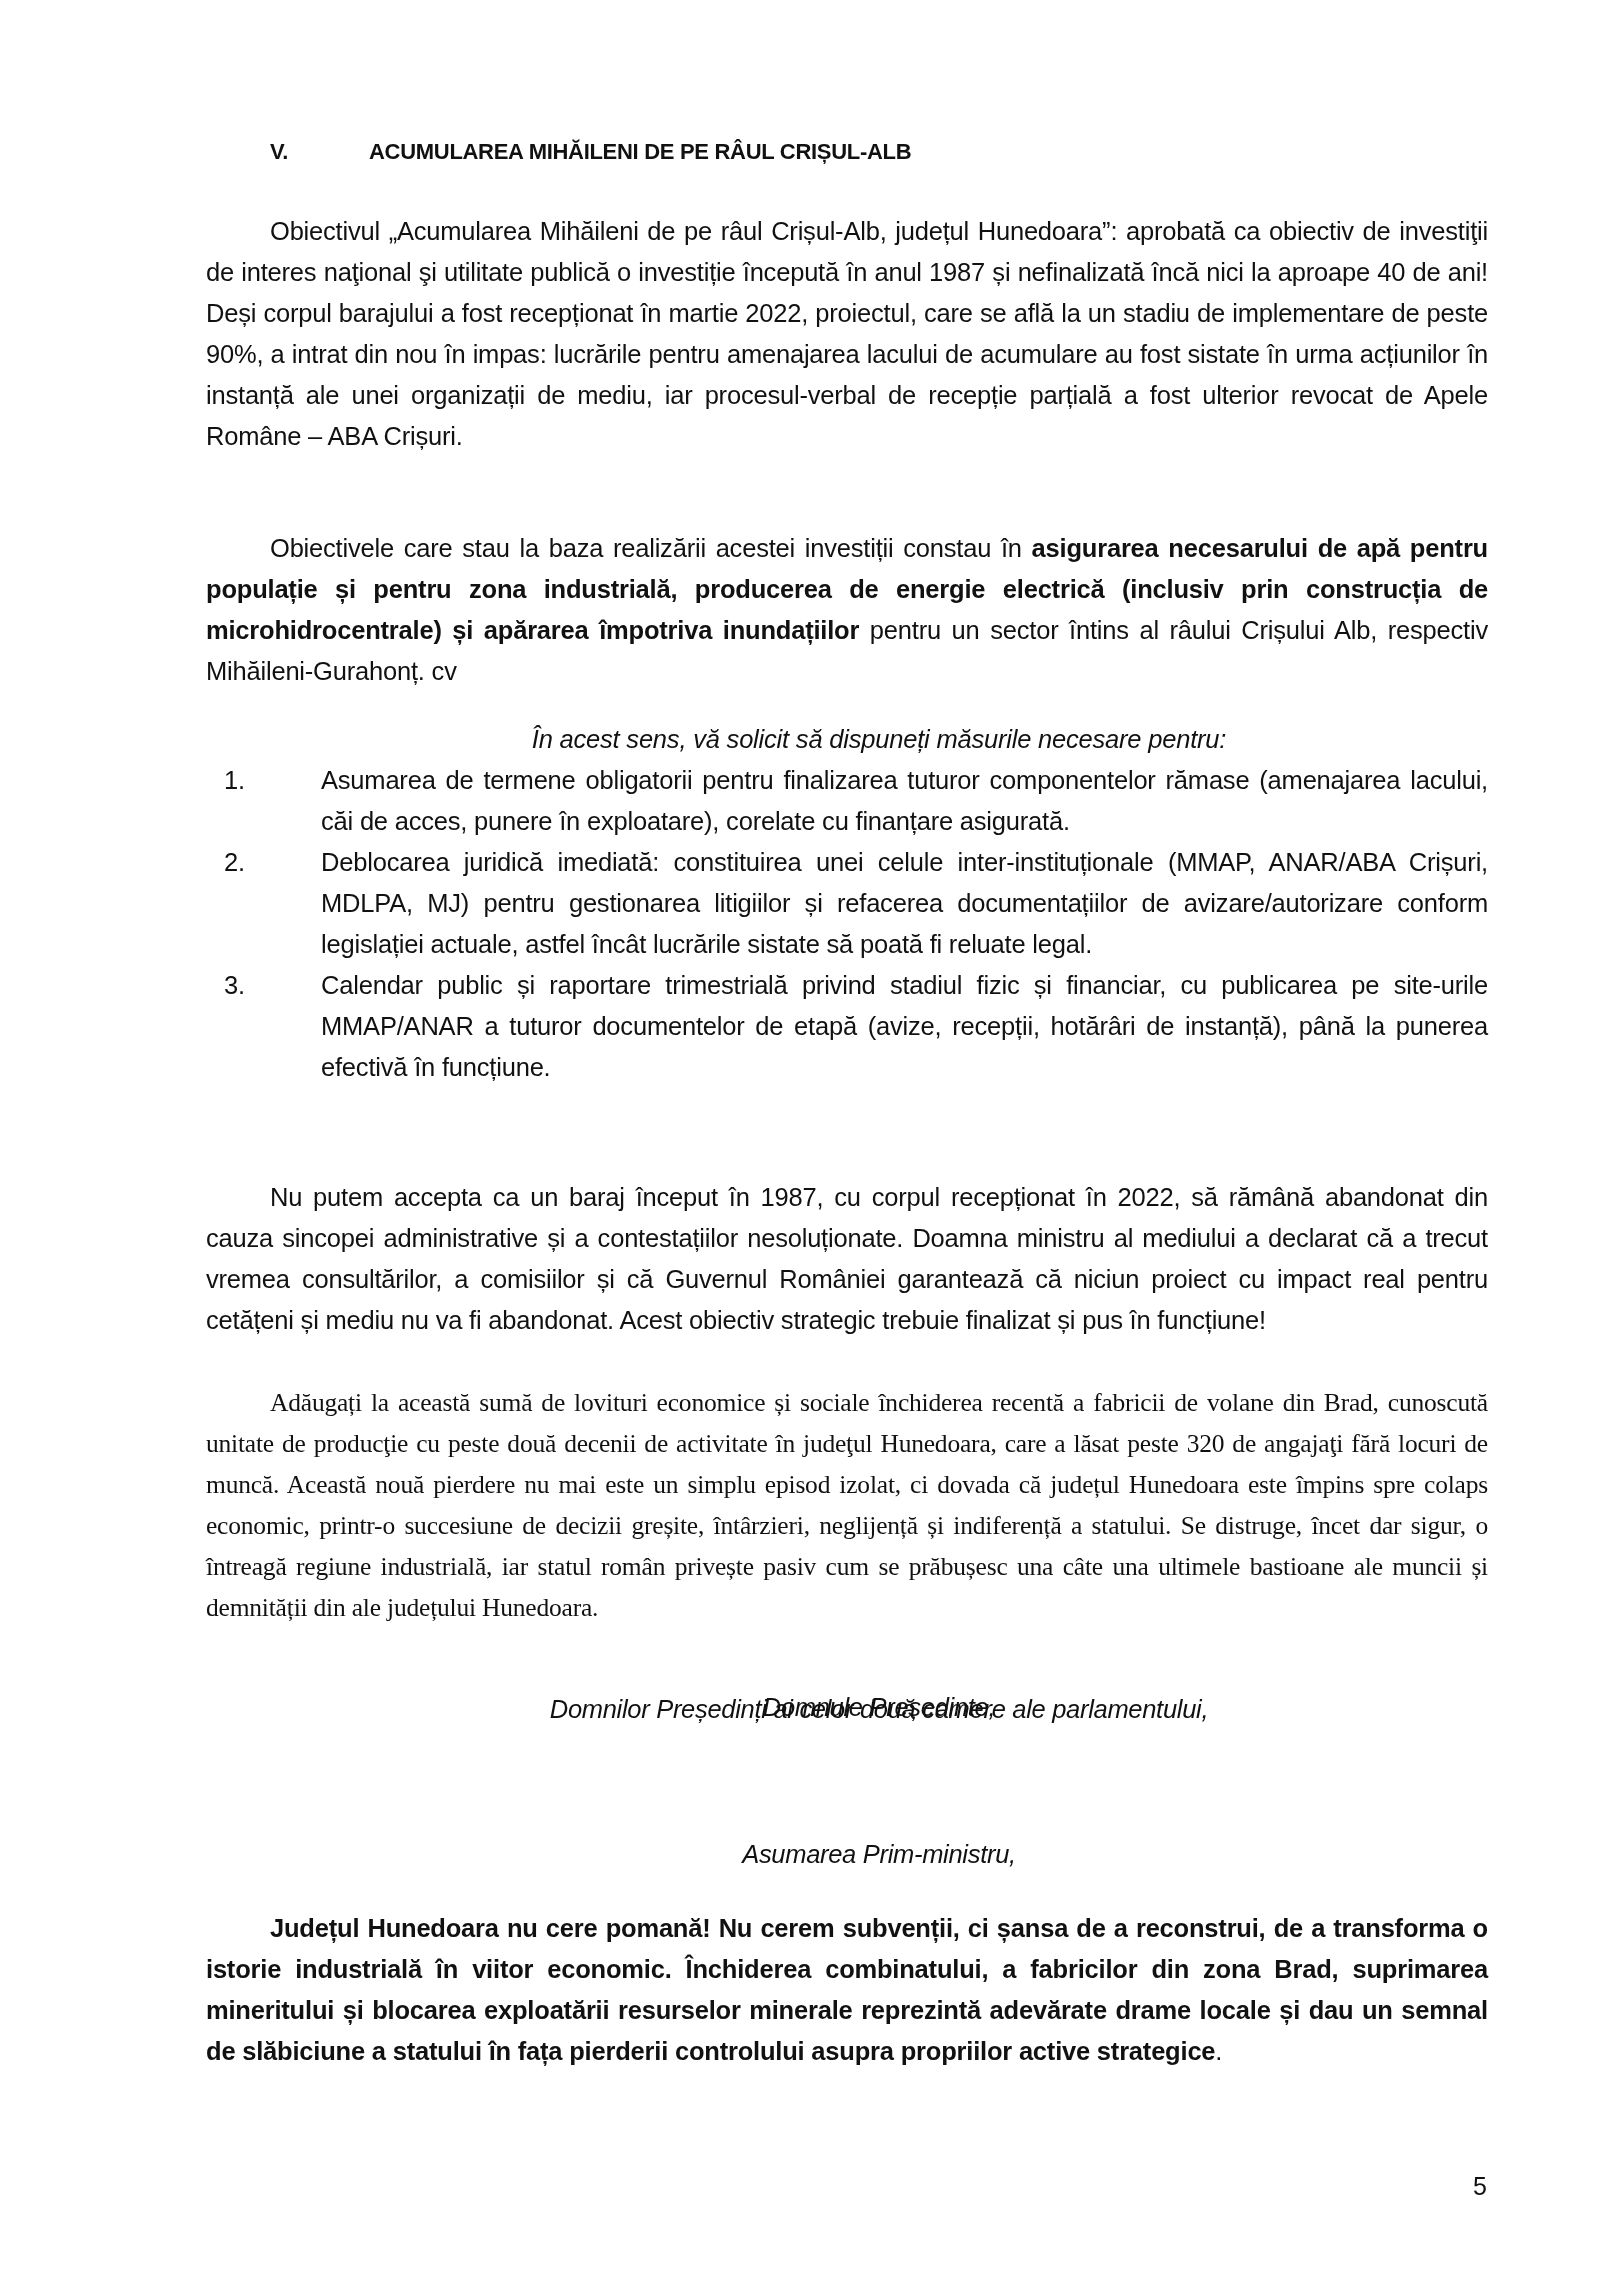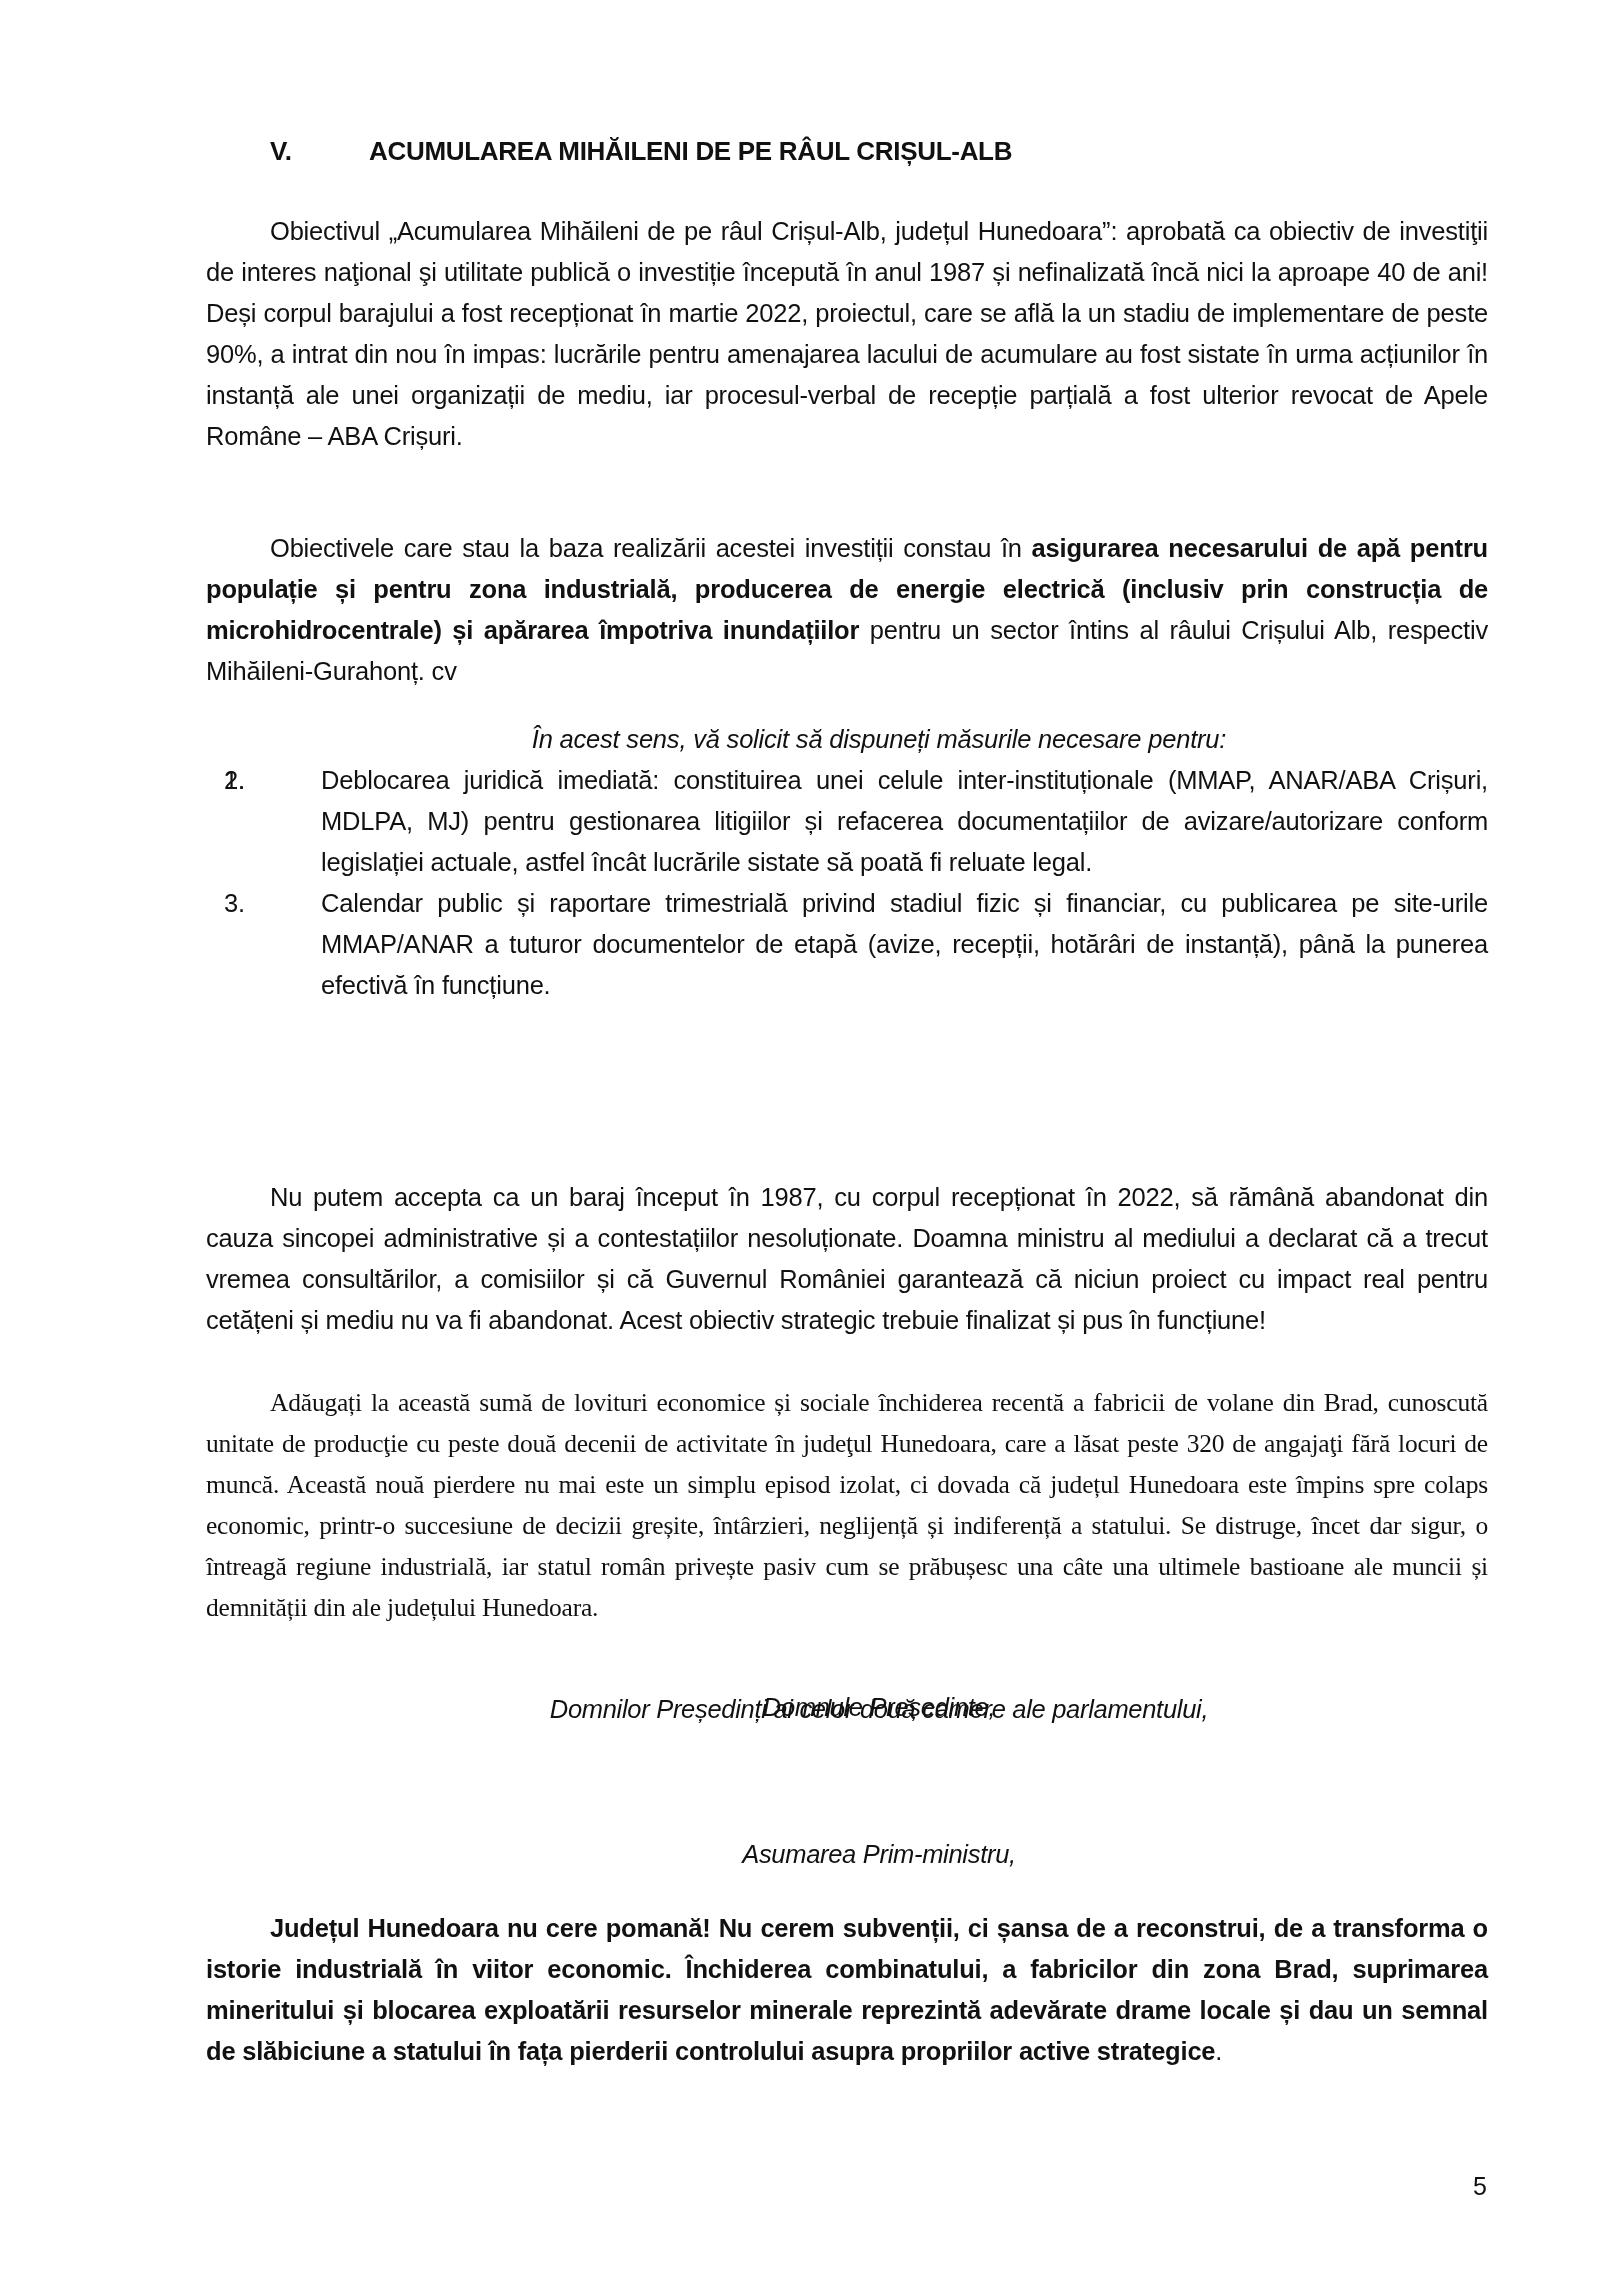--- a/index.html
+++ b/index.html
@@ -6,21 +6,21 @@
   body { width: 1622px; height: 2293px; position: relative; overflow: hidden; }
   .page {
     position: absolute; left: 206px; top: 0; width: 1282px;
     font-family: "Liberation Sans", sans-serif;
     color: #111111;
     font-size: 25.5px;
     line-height: 41px;
   }
   .heading {
     position: absolute; top: 131px; left: 64px; width: 1218px;
-    font-weight: bold; font-size: 26px; letter-spacing: -0.3px;
+    font-weight: bold; font-size: 22px; letter-spacing: -0.3px;
     white-space: nowrap;
   }
   .heading .num { display: inline-block; width: 99px; }
   p { margin: 0; text-align: justify; text-indent: 64px; letter-spacing: -0.2px; }
   .block { position: absolute; left: 0; width: 1282px; }
   b { font-weight: bold; }
   .b { font-weight: normal; margin-top: 28px; }
   ol.items { list-style: none; margin: 0; padding: 0; }
   ol.items li { position: relative; padding-left: 115px; text-align: justify; letter-spacing: -0.2px; }
   ol.items li .n { position: absolute; left: 18px; top: 0; }
@@ -41,21 +41,21 @@
     <p>Obiectivul „Acumularea Mihăileni de pe râul Crișul-Alb, județul Hunedoara”: aprobată ca obiectiv de investiţii de interes naţional şi utilitate publică o investiție începută în anul 1987 și nefinalizată încă nici la aproape 40 de ani! Deși corpul barajului a fost recepționat în martie 2022, proiectul, care se află la un stadiu de implementare de peste 90%, a intrat din nou în impas: lucrările pentru amenajarea lacului de acumulare au fost sistate în urma acțiunilor în instanță ale unei organizații de mediu, iar procesul-verbal de recepție parțială a fost ulterior revocat de Apele Române – ABA Crișuri.</p>
   </div>
 
   <div class="block" style="top:528px;">
     <p><span>Obiectivele care stau la baza realizării acestei investiții constau în </span><b>asigurarea necesarului de apă pentru populație și pentru zona industrială, producerea de energie electrică (inclusiv prin construcția de microhidrocentrale) și apărarea împotriva inundațiilor</b><span> pentru un sector întins al râului Crișului Alb, respectiv Mihăileni-Gurahonț. cv</span></p>
   </div>
 
   <div class="block" style="top:719px;">
     <p class="intro">În acest sens, vă solicit să dispuneți măsurile necesare pentru:</p>
     <ol class="items">
-      <li><span class="n">1.</span></li>
+      <li><span class="n">1.</span><span>Asumarea de termene obligatorii pentru finalizarea tuturor componentelor rămase (amenajarea lacului, căi de acces, punere în exploatare), corelate cu finanțare asigurată.</span></li>
       <li><span class="n">2.</span><span>Deblocarea juridică imediată: constituirea unei celule inter-instituționale (MMAP, ANAR/ABA Crișuri, MDLPA, MJ) pentru gestionarea litigiilor și refacerea documentațiilor de avizare/autorizare conform legislației actuale, astfel încât lucrările sistate să poată fi reluate legal.</span></li>
       <li><span class="n">3.</span><span>Calendar public și raportare trimestrială privind stadiul fizic și financiar, cu publicarea pe site-urile MMAP/ANAR a tuturor documentelor de etapă (avize, recepții, hotărâri de instanță), până la punerea efectivă în funcțiune.</span></li>
     </ol>
   </div>
 
   <div class="block" style="top:1149px;">
     <p class="b">Nu putem accepta ca un baraj început în 1987, cu corpul recepționat în 2022, să rămână abandonat din cauza sincopei administrative și a contestațiilor nesoluționate. Doamna ministru al mediului a declarat că a trecut vremea consultărilor, a comisiilor și că Guvernul României garantează că niciun proiect cu impact real pentru cetățeni și mediu nu va fi abandonat. Acest obiectiv strategic trebuie finalizat și pus în funcțiune!</p>
   </div>
 
   <div class="block" style="top:1382px;font-family:Liberation Serif, serif;">

